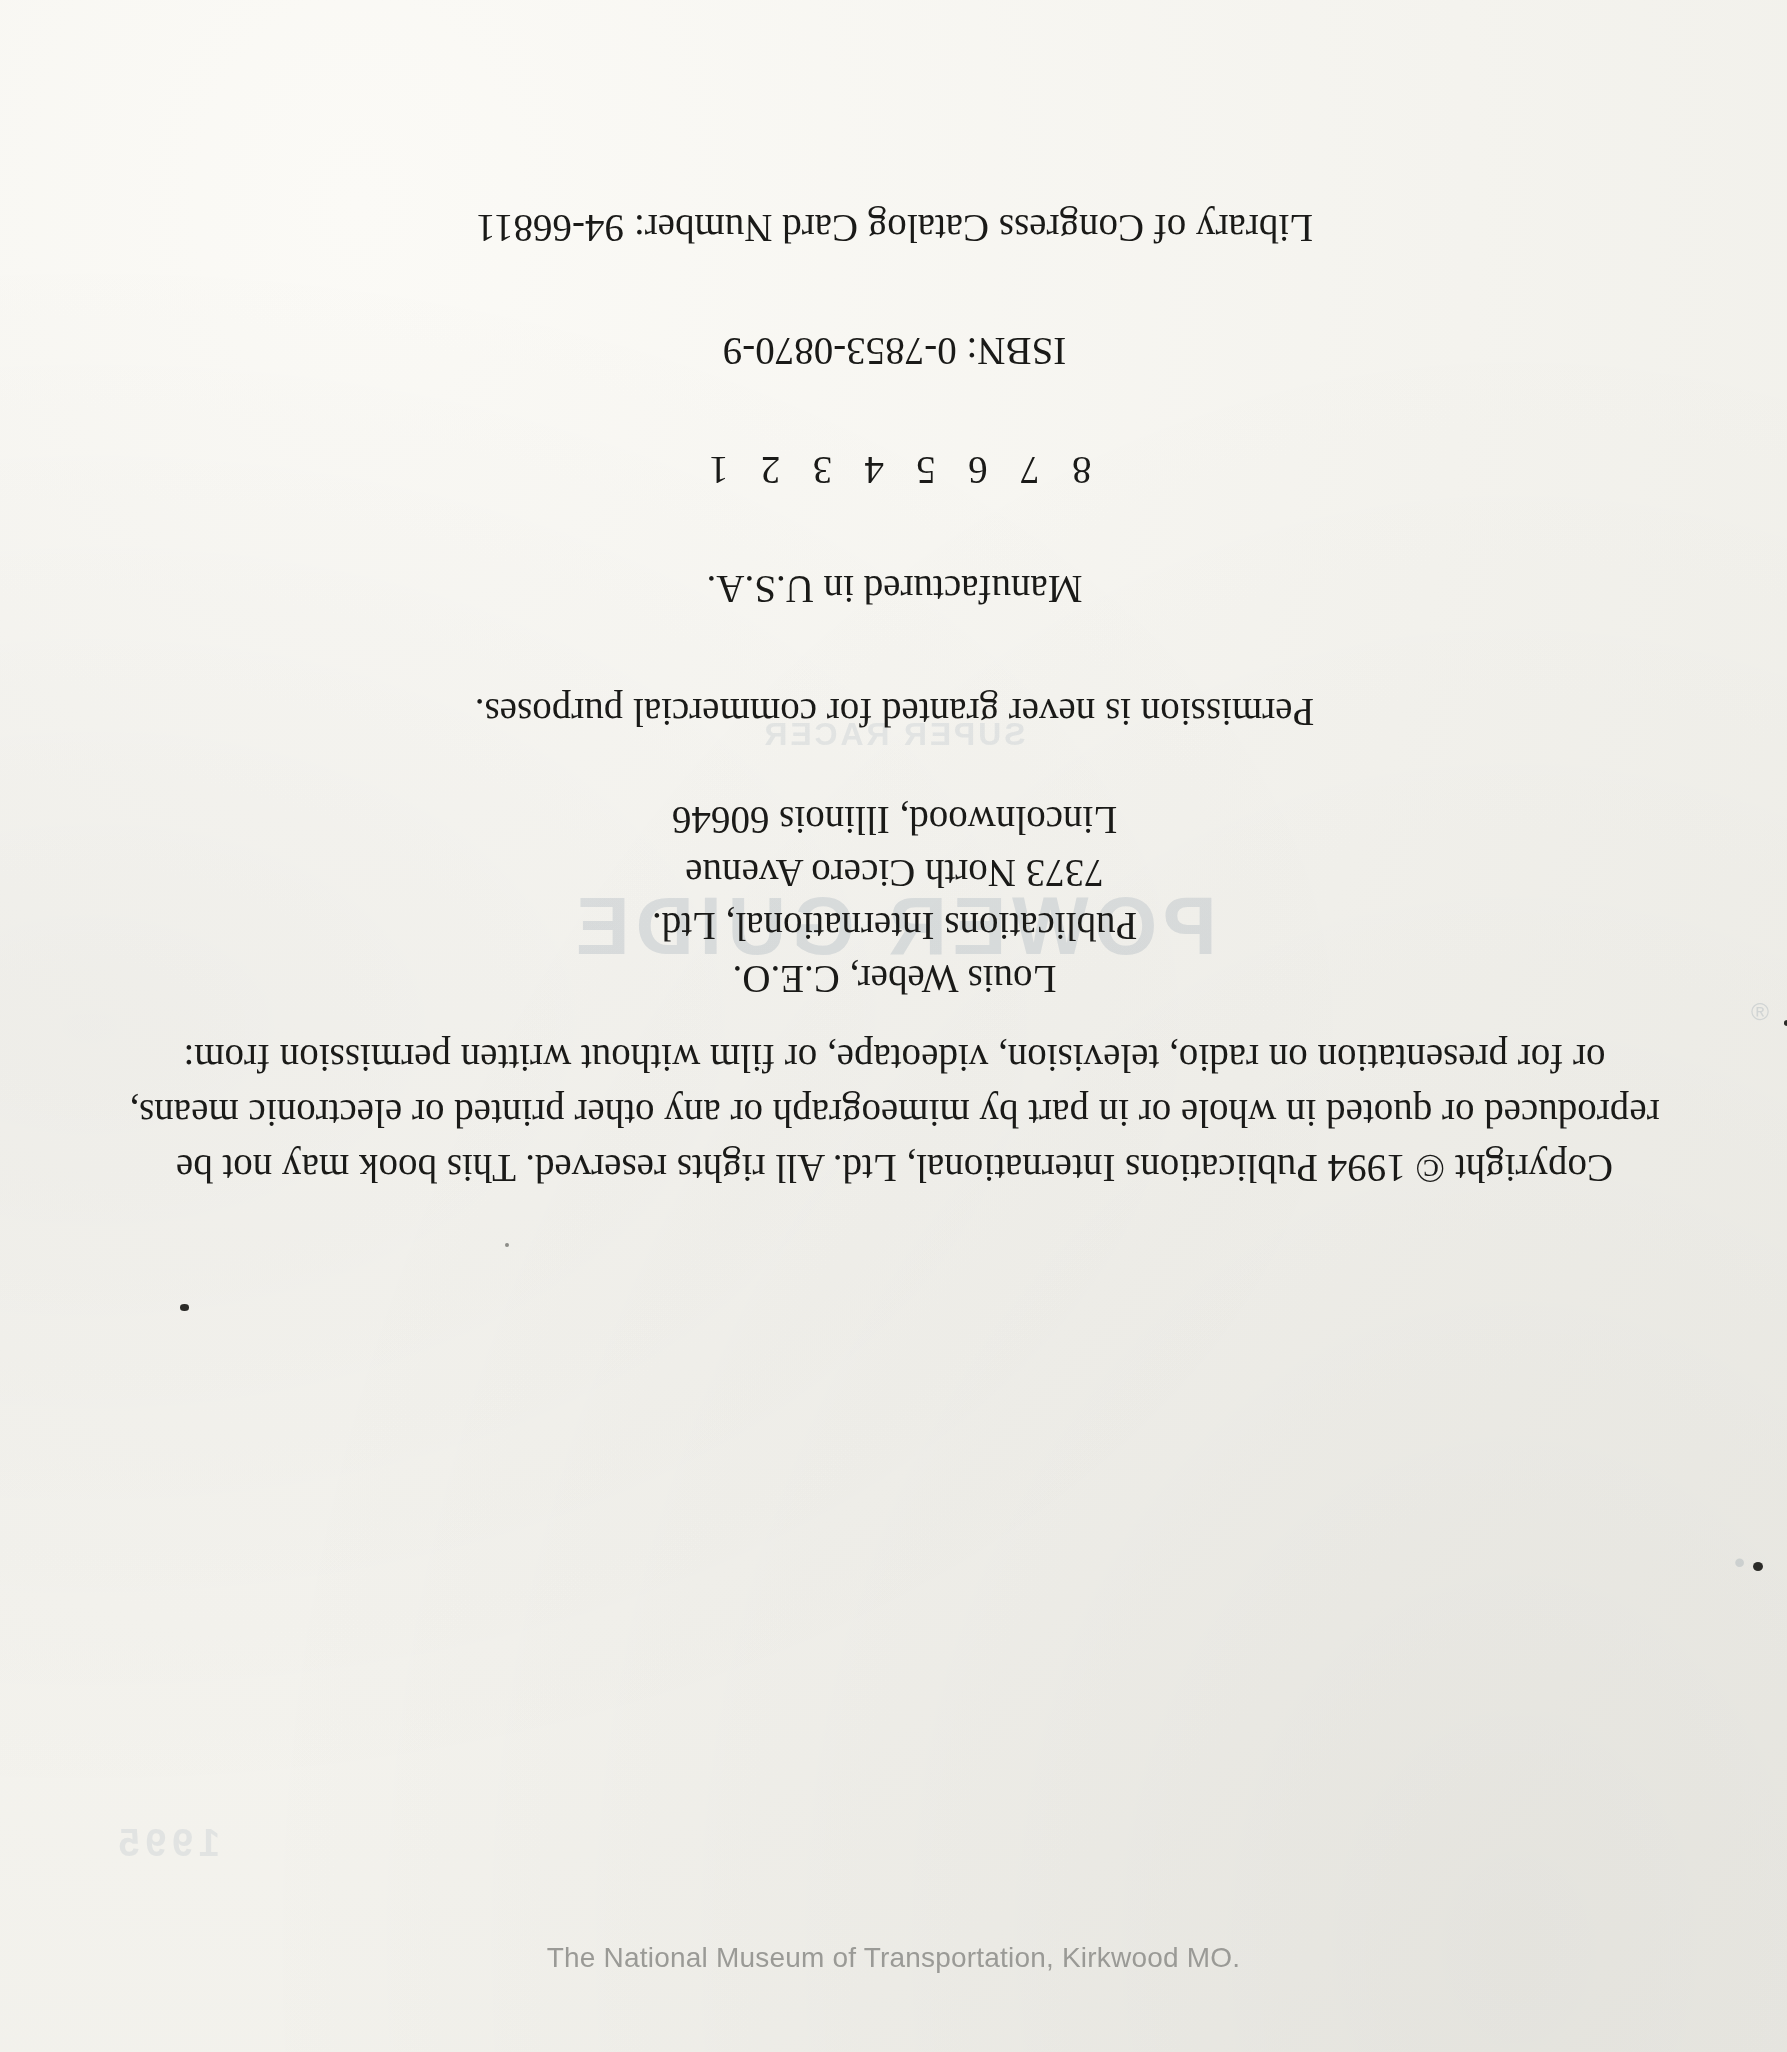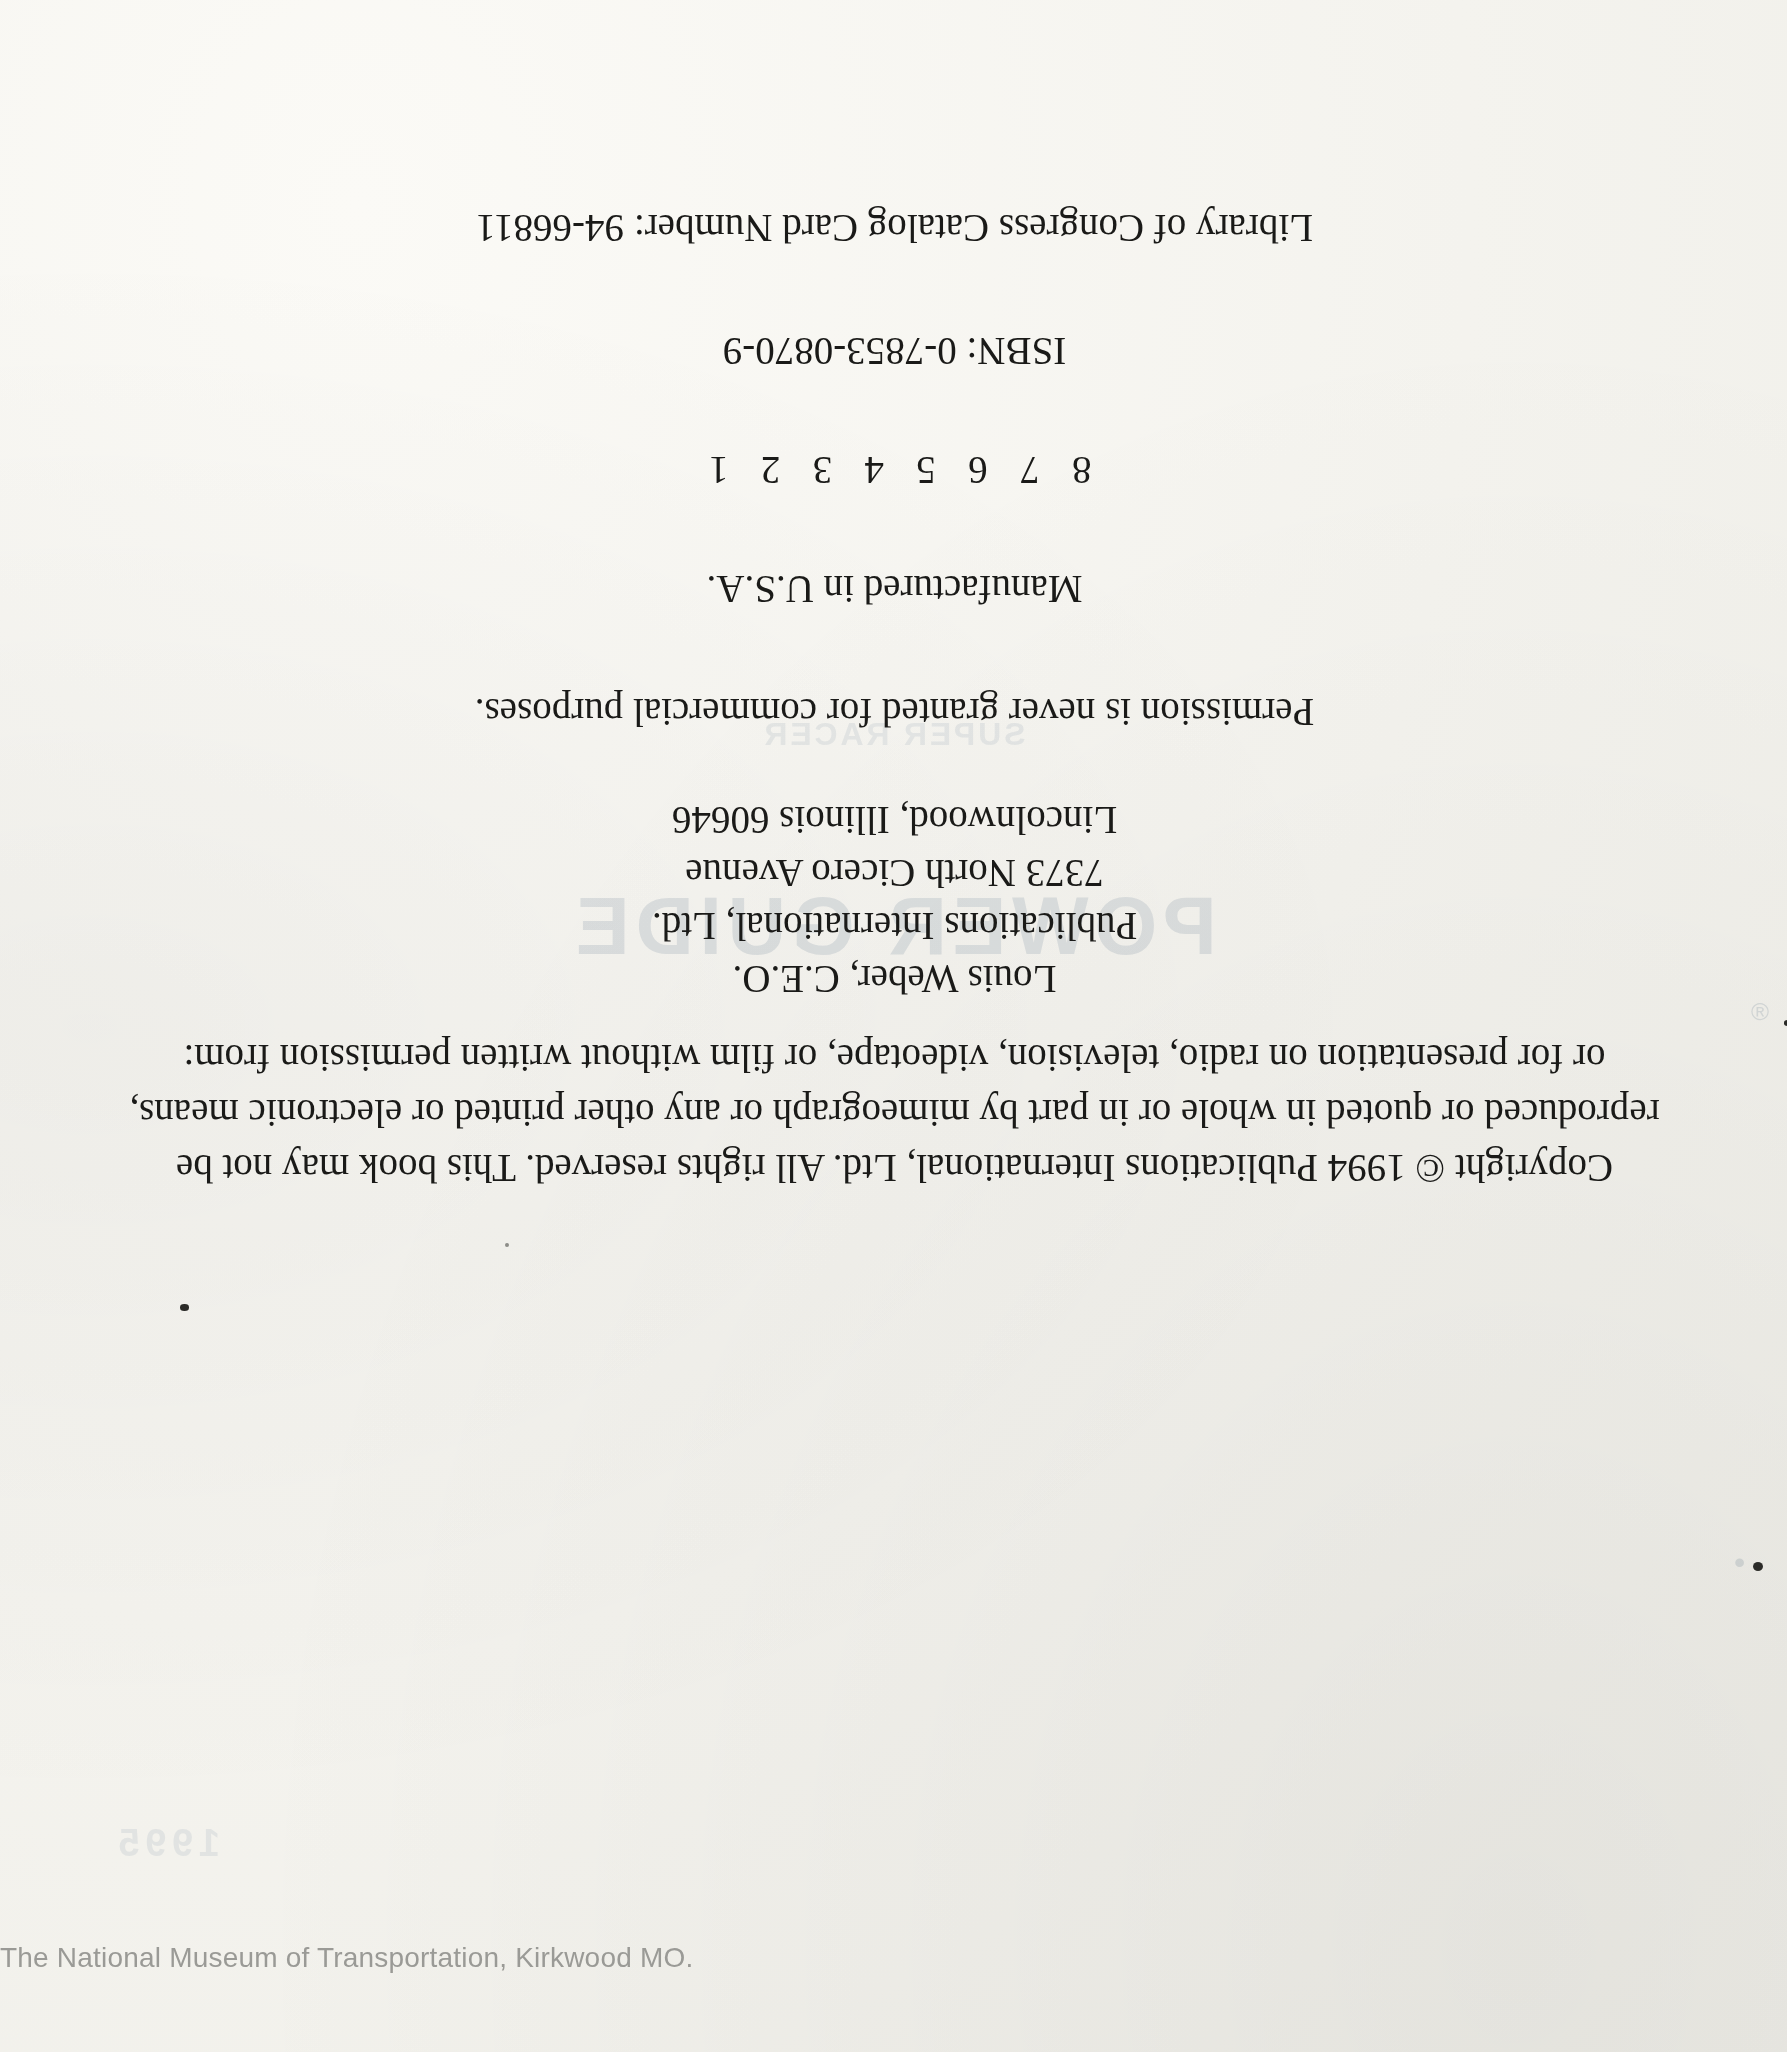--- a/index.html
+++ b/index.html
@@ -125,21 +125,21 @@
     letter-spacing: 11.3px;
     text-align: center;
   }
 
   
   .credit {
     position: absolute;
     left: 0;
     top: 1942px;
     width: 1787px;
-    text-align: left;
+    text-align: center;
     font-family: "Liberation Sans", sans-serif;
     font-size: 28px;
     color: #9a9a96;
     letter-spacing: 0.2px;
   }
 </style>
 </head>
 <body>
 
 <div class="page">

